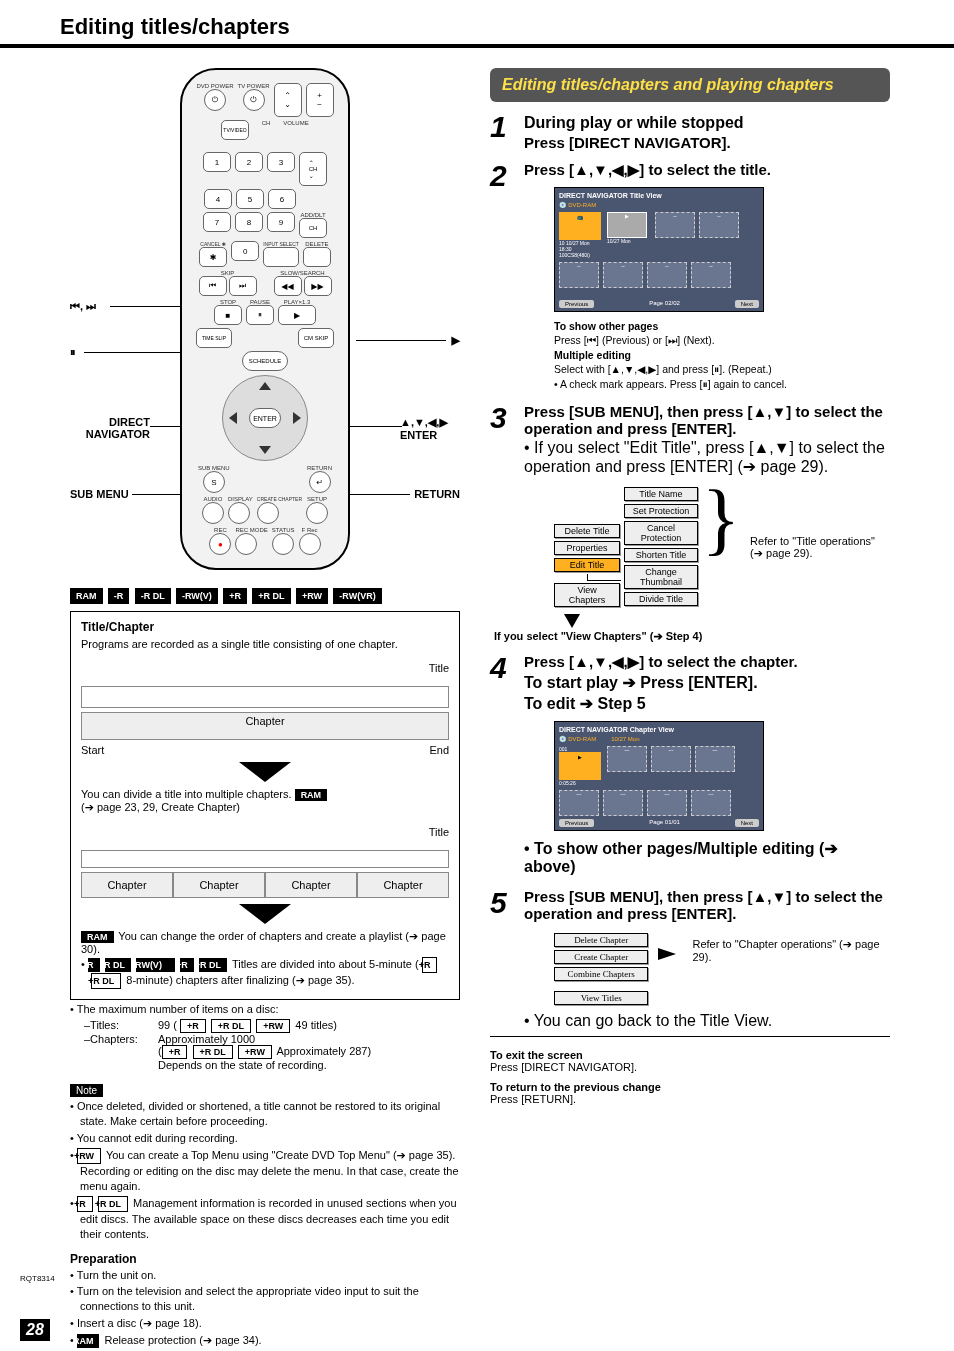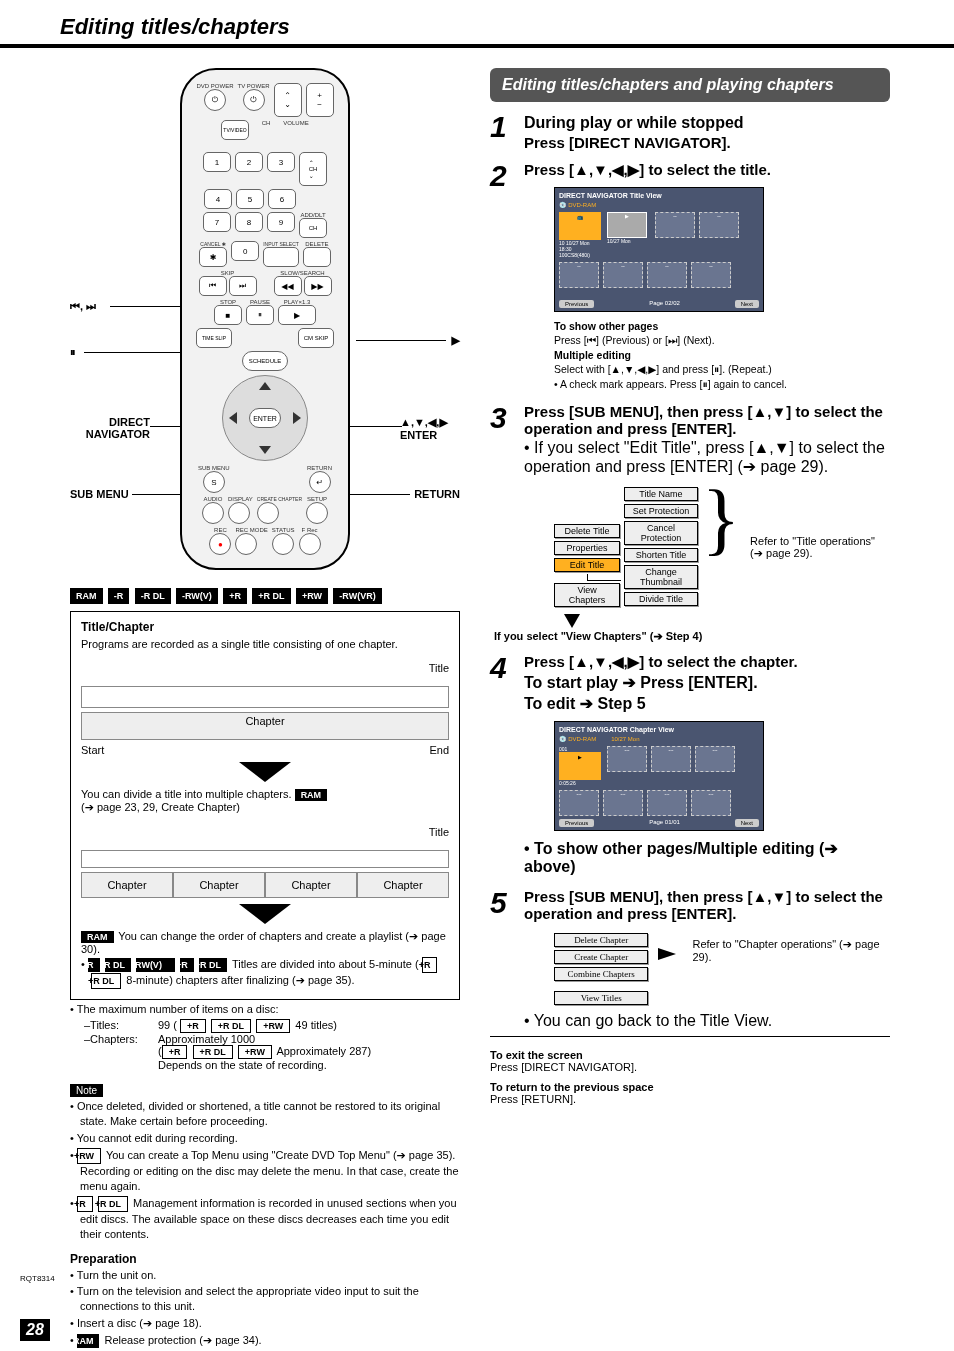--- a/index.html
+++ b/index.html
@@ -13,21 +13,20 @@
   }
   .header {
     display: flex;
     align-items: center;
     border-bottom: 4px solid #000;
     padding: 4px 0 4px 60px;
     margin-top: 10px;
   }
   .header h1 {
     font-size: 22px;
-    font-style: italic;
     font-weight: bold;
     margin: 0;
   }
   .content {
     display: flex;
     padding: 20px 40px 0 70px;
     gap: 30px;
   }
   .left-col { width: 390px; }
   .right-col { width: 400px; }
@@ -137,21 +136,21 @@
   }
   .rqt {
     position: fixed;
     left: 20px;
     bottom: 68px;
     font-size: 8px;
     transform: rotate(0deg);
   }
   .right-header {
     background: #555;
-    color: #ffffff;
+    color: #fde047;
     font-size: 16px;
     font-weight: bold;
     font-style: italic;
     padding: 8px 12px;
     border-radius: 6px;
   }
   .step-row { display: flex; margin-top: 10px; }
   .step-num {
     font-size: 30px;
     font-weight: bold;
@@ -690,21 +689,21 @@
         </div>
         <div class="substep">• You can go back to the Title View.</div>
       </div>
     </div>
 
     <hr class="hr-full">
     <div class="exit-section">
       <b>To exit the screen</b><br>
       <span>Press [DIRECT NAVIGATOR].</span>
       <div style="height:8px;"></div>
-      <b>To return to the previous space</b><br>
+      <b>To return to the previous change</b><br>
       <span>Press [RETURN].</span>
     </div>
 
   </div>
 </div>
 
 <div class="rqt">RQT8314</div>
 <div class="page-num">28</div>
 
 </body></html>

